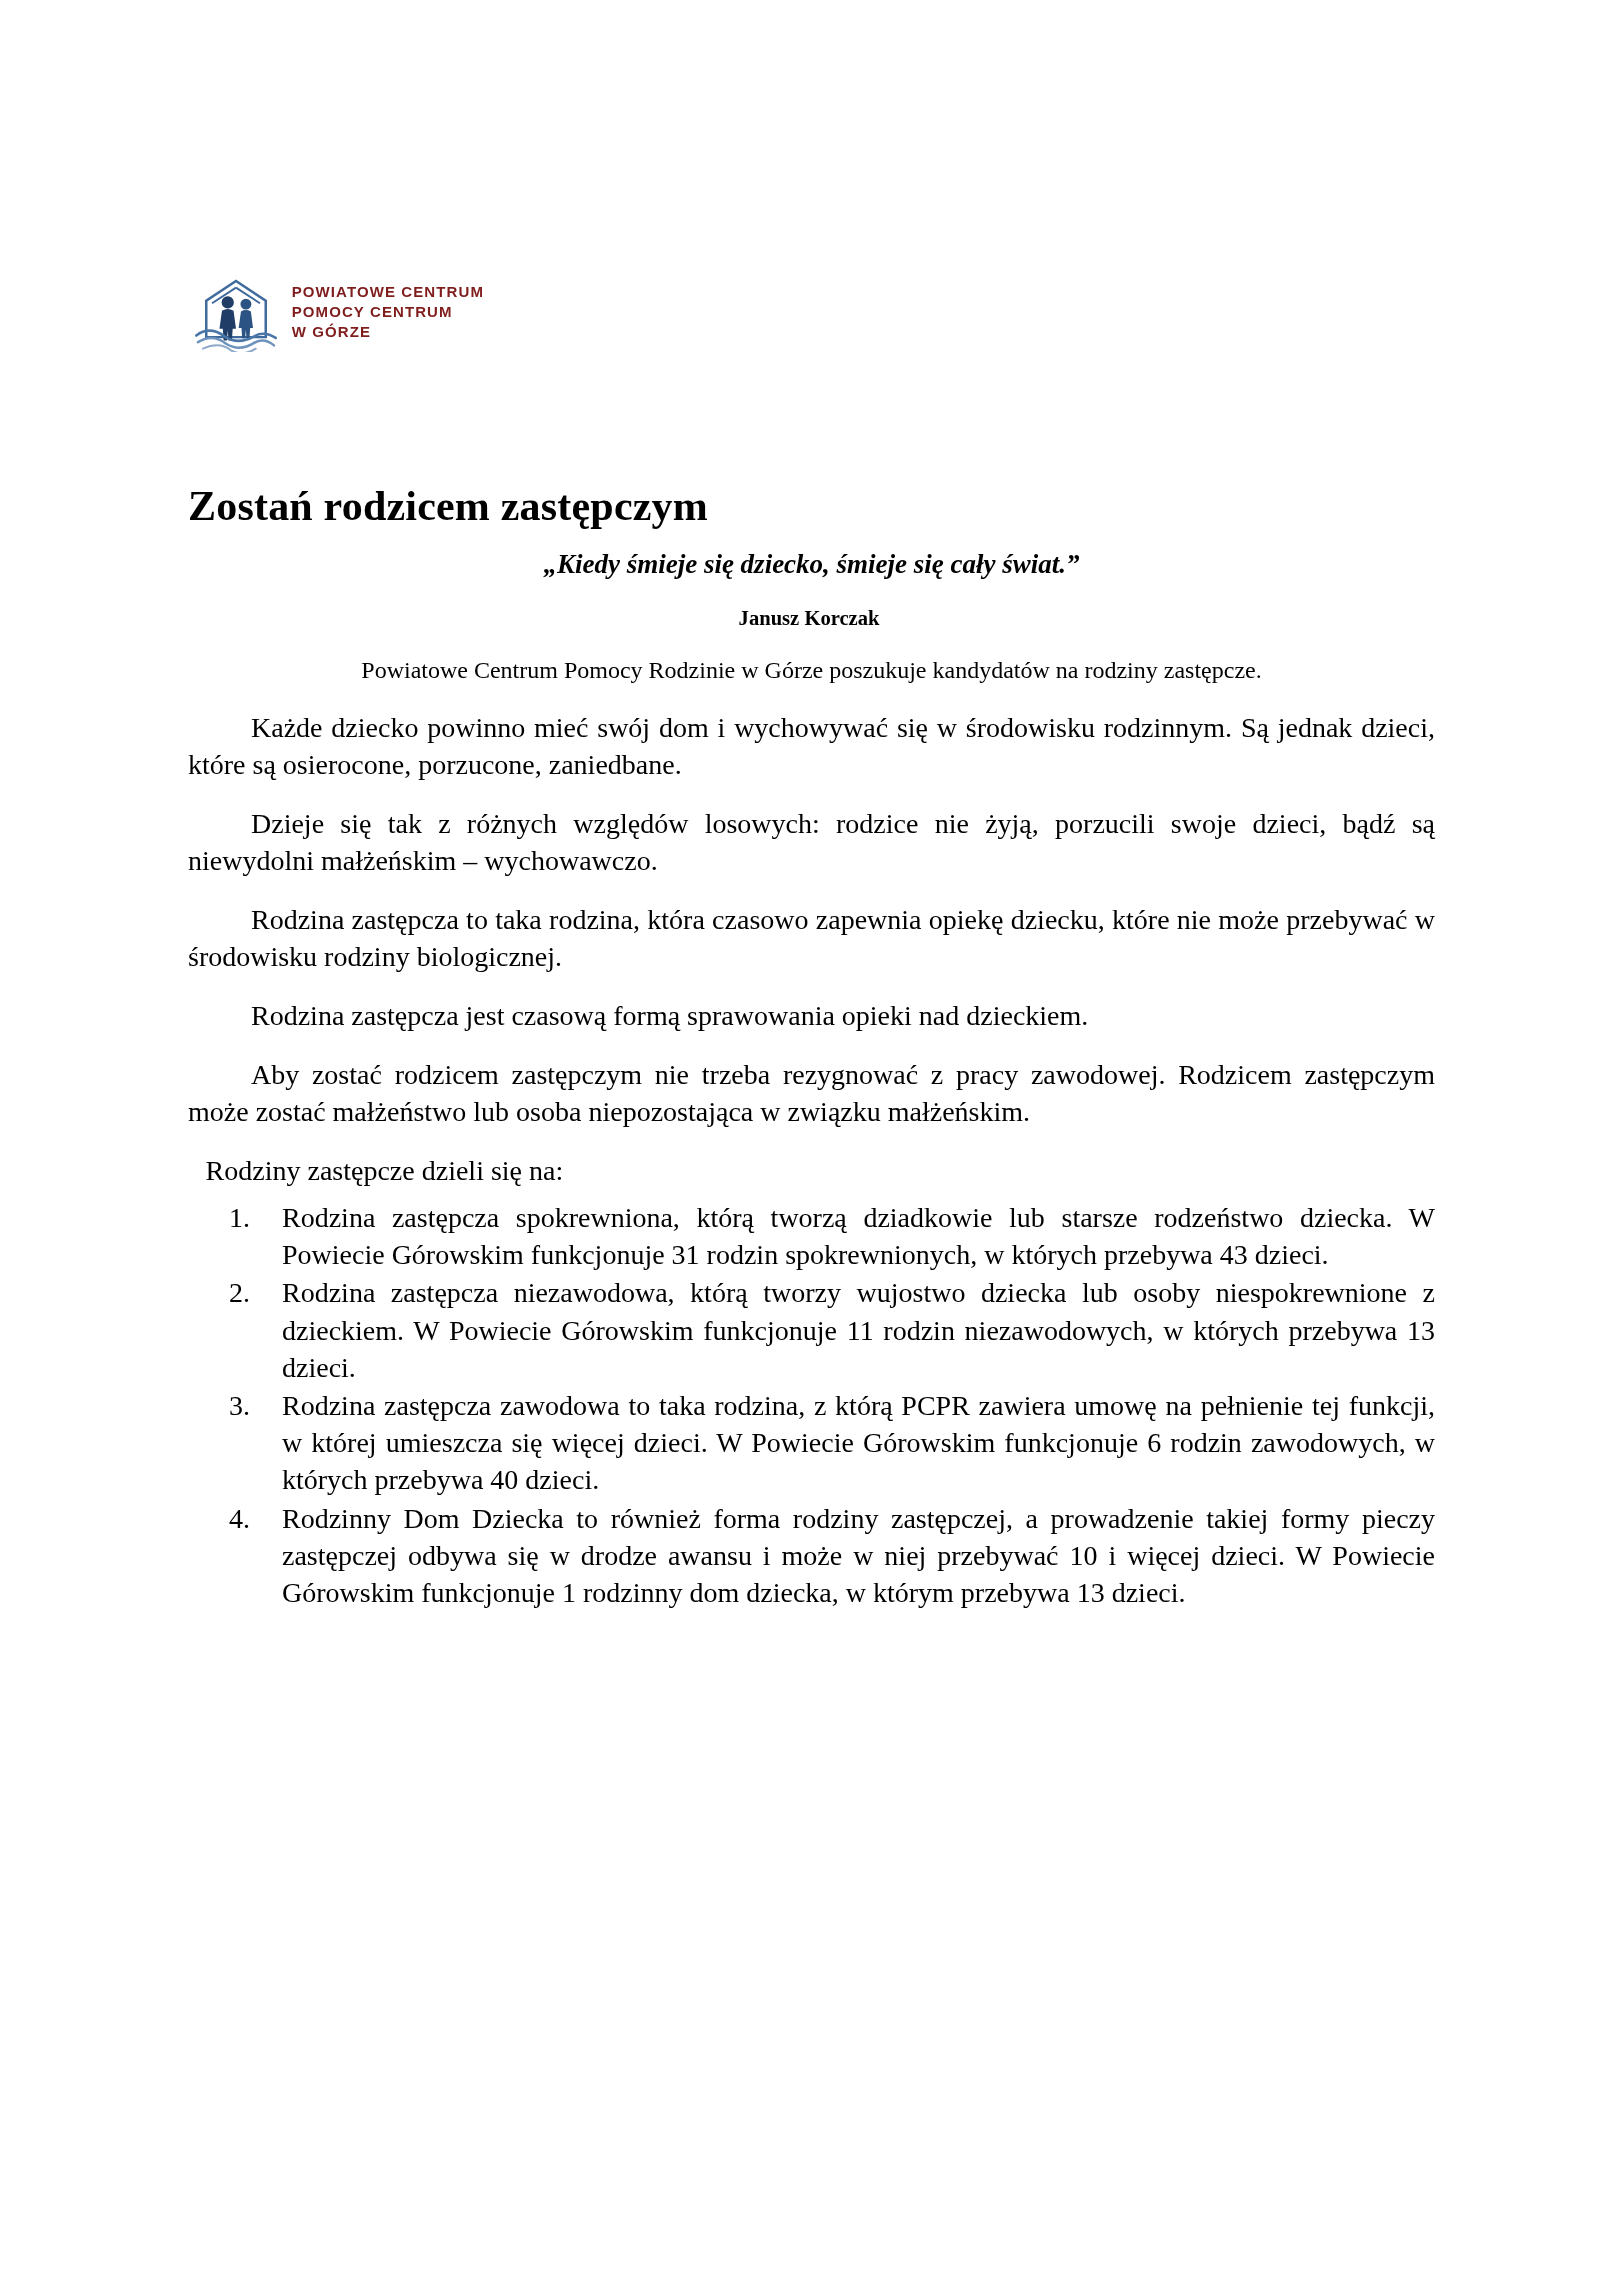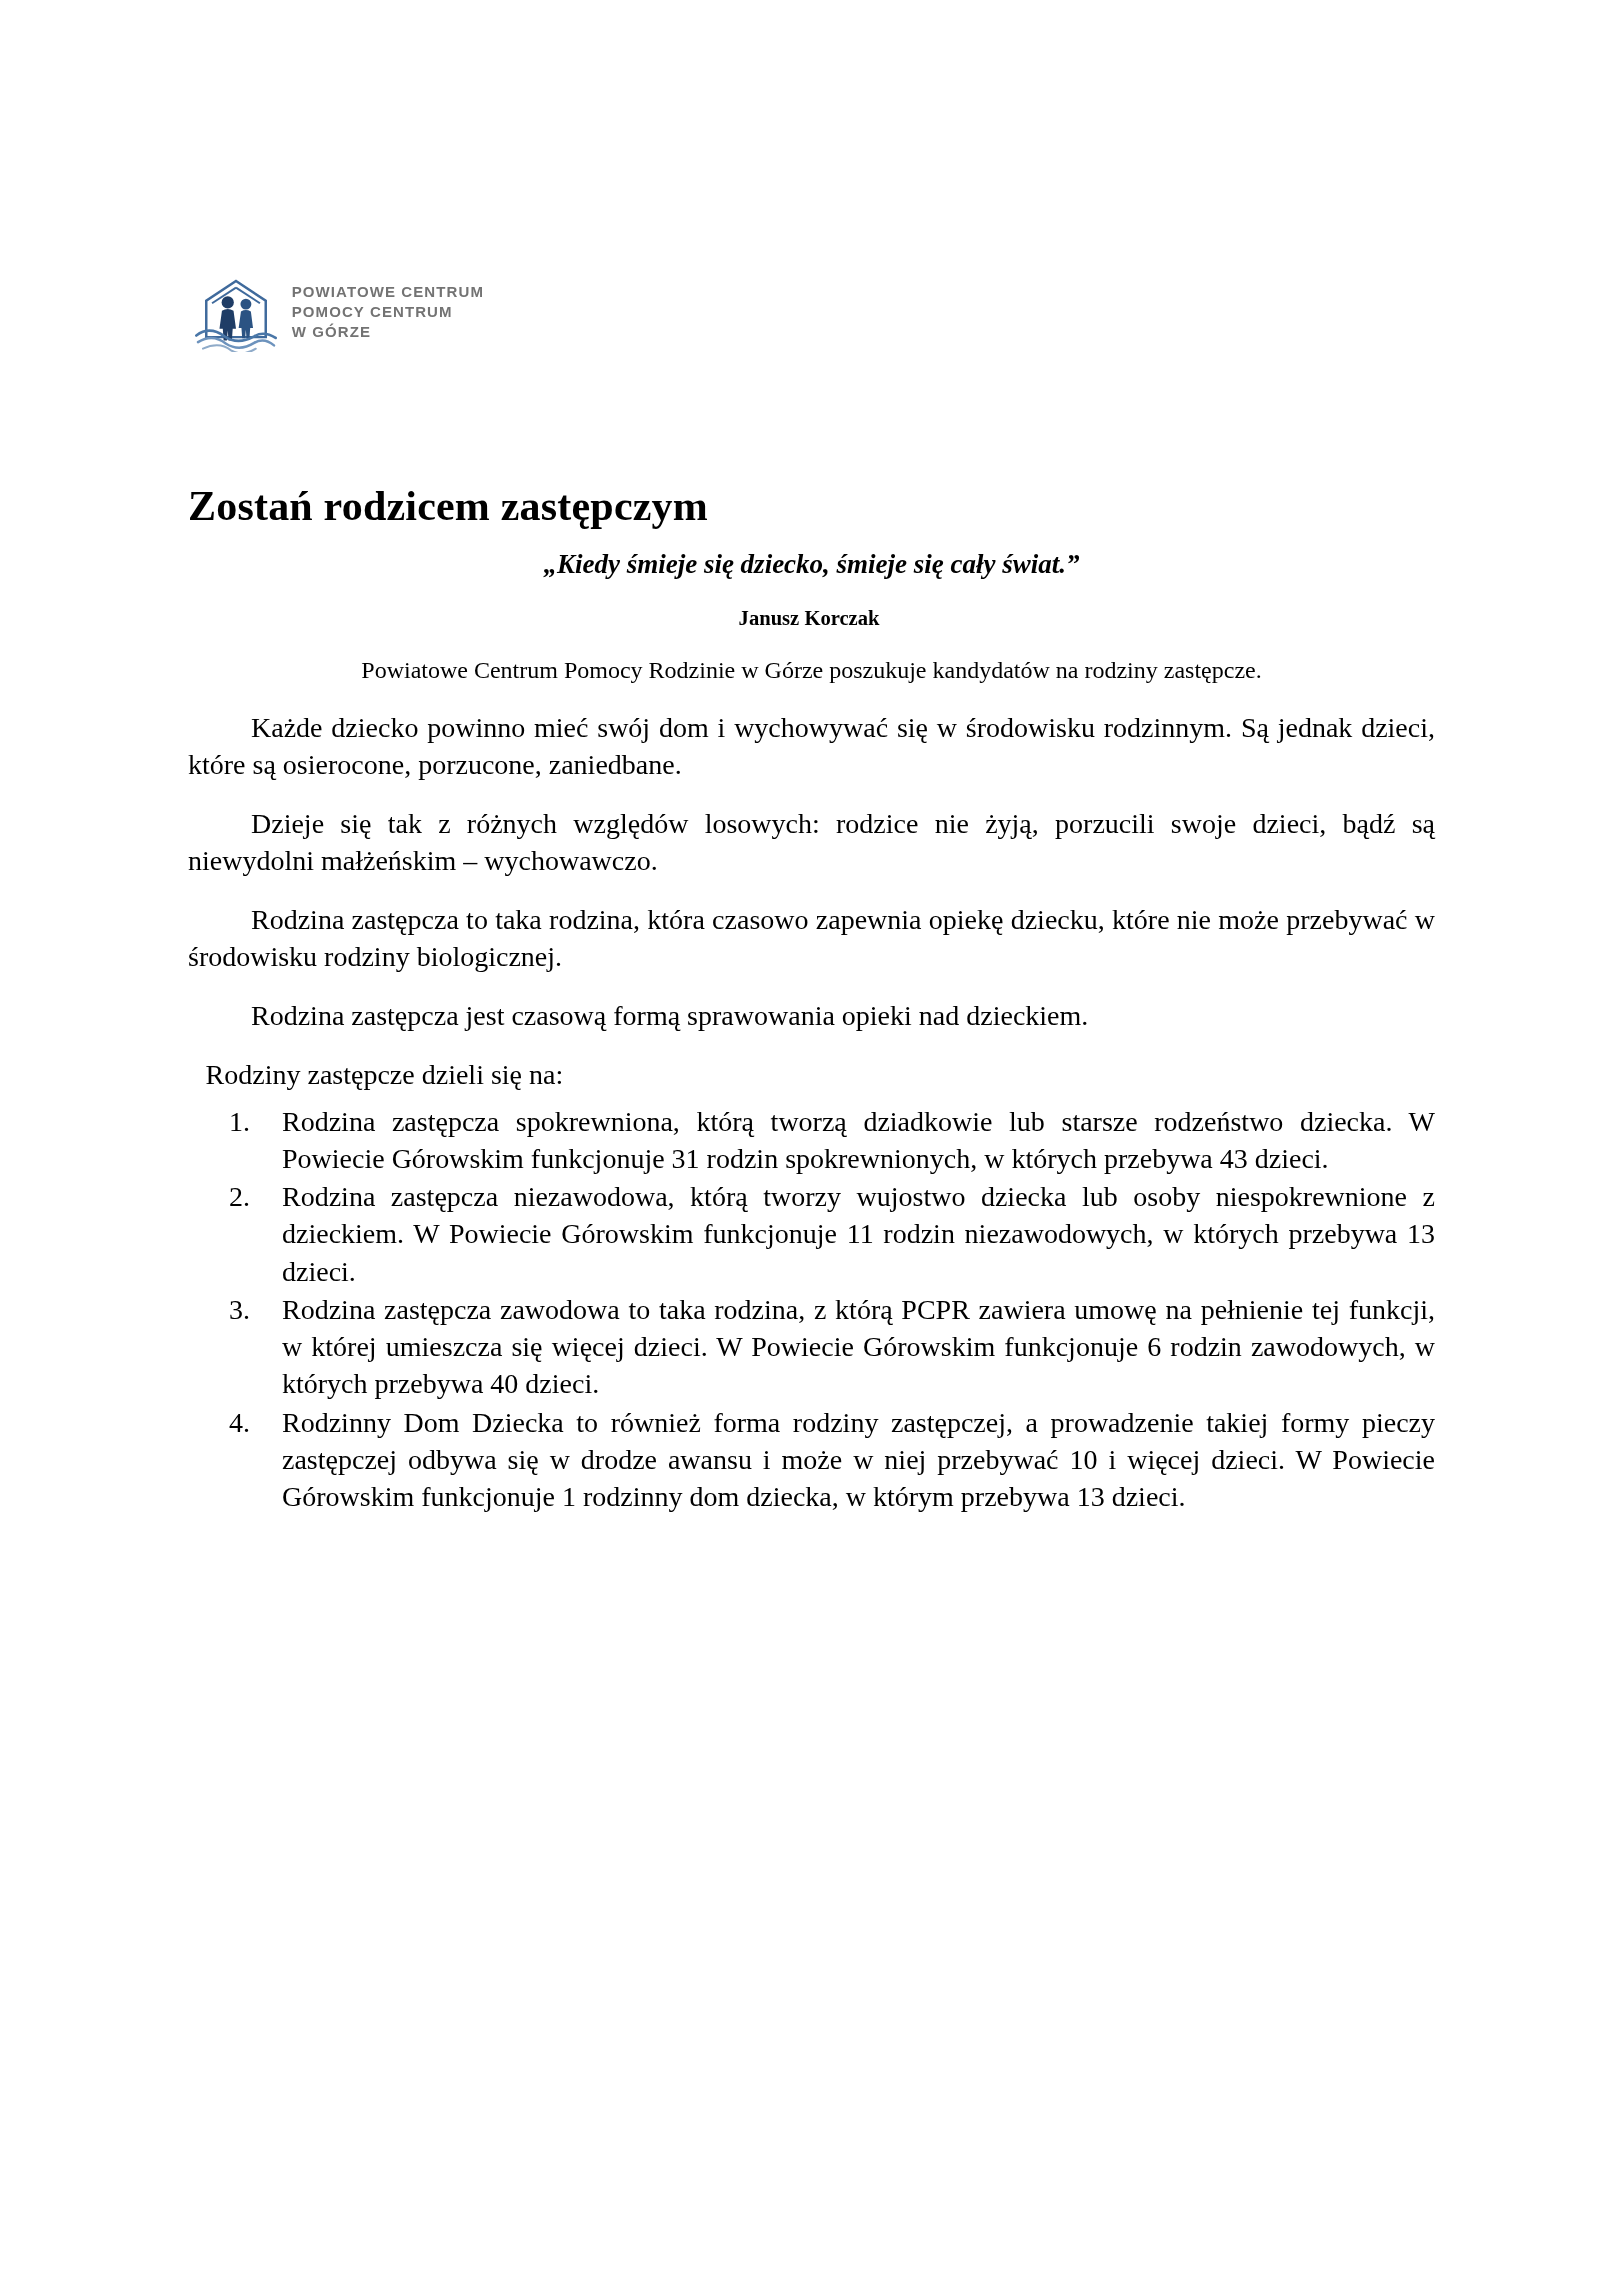--- a/index.html
+++ b/index.html
@@ -34,21 +34,21 @@
     height: 76px;
     flex: 0 0 auto;
   }
   #logo-text {
     padding-top: 5.9px;
     font-family: "Liberation Sans", "DejaVu Sans", sans-serif;
     font-size: 15px;
     font-weight: 700;
     letter-spacing: 1.1px;
     line-height: 1.33;
-    color: #737373;
+    color: #7f1d1d;
     white-space: nowrap;
   }
   #logo-text .lt-line { display: block; }
 
   
   #content {
     position: absolute;
     left: 188px;
     top: 482px;
     width: 1247px;
@@ -161,20 +161,21 @@
     <p class="quote">„Kiedy śmieje się dziecko, śmieje się cały świat.”</p>
 
     <p class="attribution">Janusz Korczak</p>
 
     <p class="subtitle">Powiatowe Centrum Pomocy Rodzinie w Górze poszukuje kandydatów na rodziny zastępcze.</p>
 
     <p class="body-par">Każde dziecko powinno mieć swój dom i wychowywać się w środowisku rodzinnym. Są jednak dzieci, które są osierocone, porzucone, zaniedbane.</p>
     <p class="body-par">Dzieje się tak z różnych względów losowych: rodzice nie żyją, porzucili swoje dzieci, bądź są niewydolni małżeńskim – wychowawczo.</p>
     <p class="body-par">Rodzina zastępcza to taka rodzina, która czasowo zapewnia opiekę dziecku, które nie może przebywać w środowisku rodziny biologicznej.</p>
     <p class="body-par">Rodzina zastępcza jest czasową formą sprawowania opieki nad dzieckiem.</p>
+    <p class="body-par">Aby zostać rodzicem zastępczym nie trzeba rezygnować z pracy zawodowej. Rodzicem zastępczym może zostać małżeństwo lub osoba niepozostająca w związku małżeńskim.</p>
 
     <p class="body-par lead-in">Rodziny zastępcze dzieli się na:</p>
 
     <ol id="family-types">
       <li> Rodzina zastępcza spokrewniona, którą tworzą dziadkowie lub starsze rodzeństwo dziecka. W Powiecie Górowskim funkcjonuje 31 rodzin spokrewnionych, w których przebywa 43 dzieci.</li>
       <li>Rodzina zastępcza niezawodowa, którą tworzy wujostwo dziecka lub osoby niespokrewnione z dzieckiem. W Powiecie Górowskim funkcjonuje  11 rodzin niezawodowych, w których przebywa 13 dzieci.</li>
       <li>Rodzina zastępcza zawodowa to taka rodzina, z którą PCPR zawiera umowę na pełnienie tej funkcji, w której umieszcza się więcej dzieci. W Powiecie Górowskim funkcjonuje 6 rodzin zawodowych, w których przebywa 40 dzieci.</li>
       <li>Rodzinny Dom Dziecka to również forma rodziny zastępczej, a prowadzenie takiej formy pieczy zastępczej odbywa się w drodze awansu i może w niej przebywać 10 i więcej dzieci. W Powiecie Górowskim funkcjonuje 1 rodzinny dom dziecka, w którym przebywa 13 dzieci.</li>
     </ol>
 

